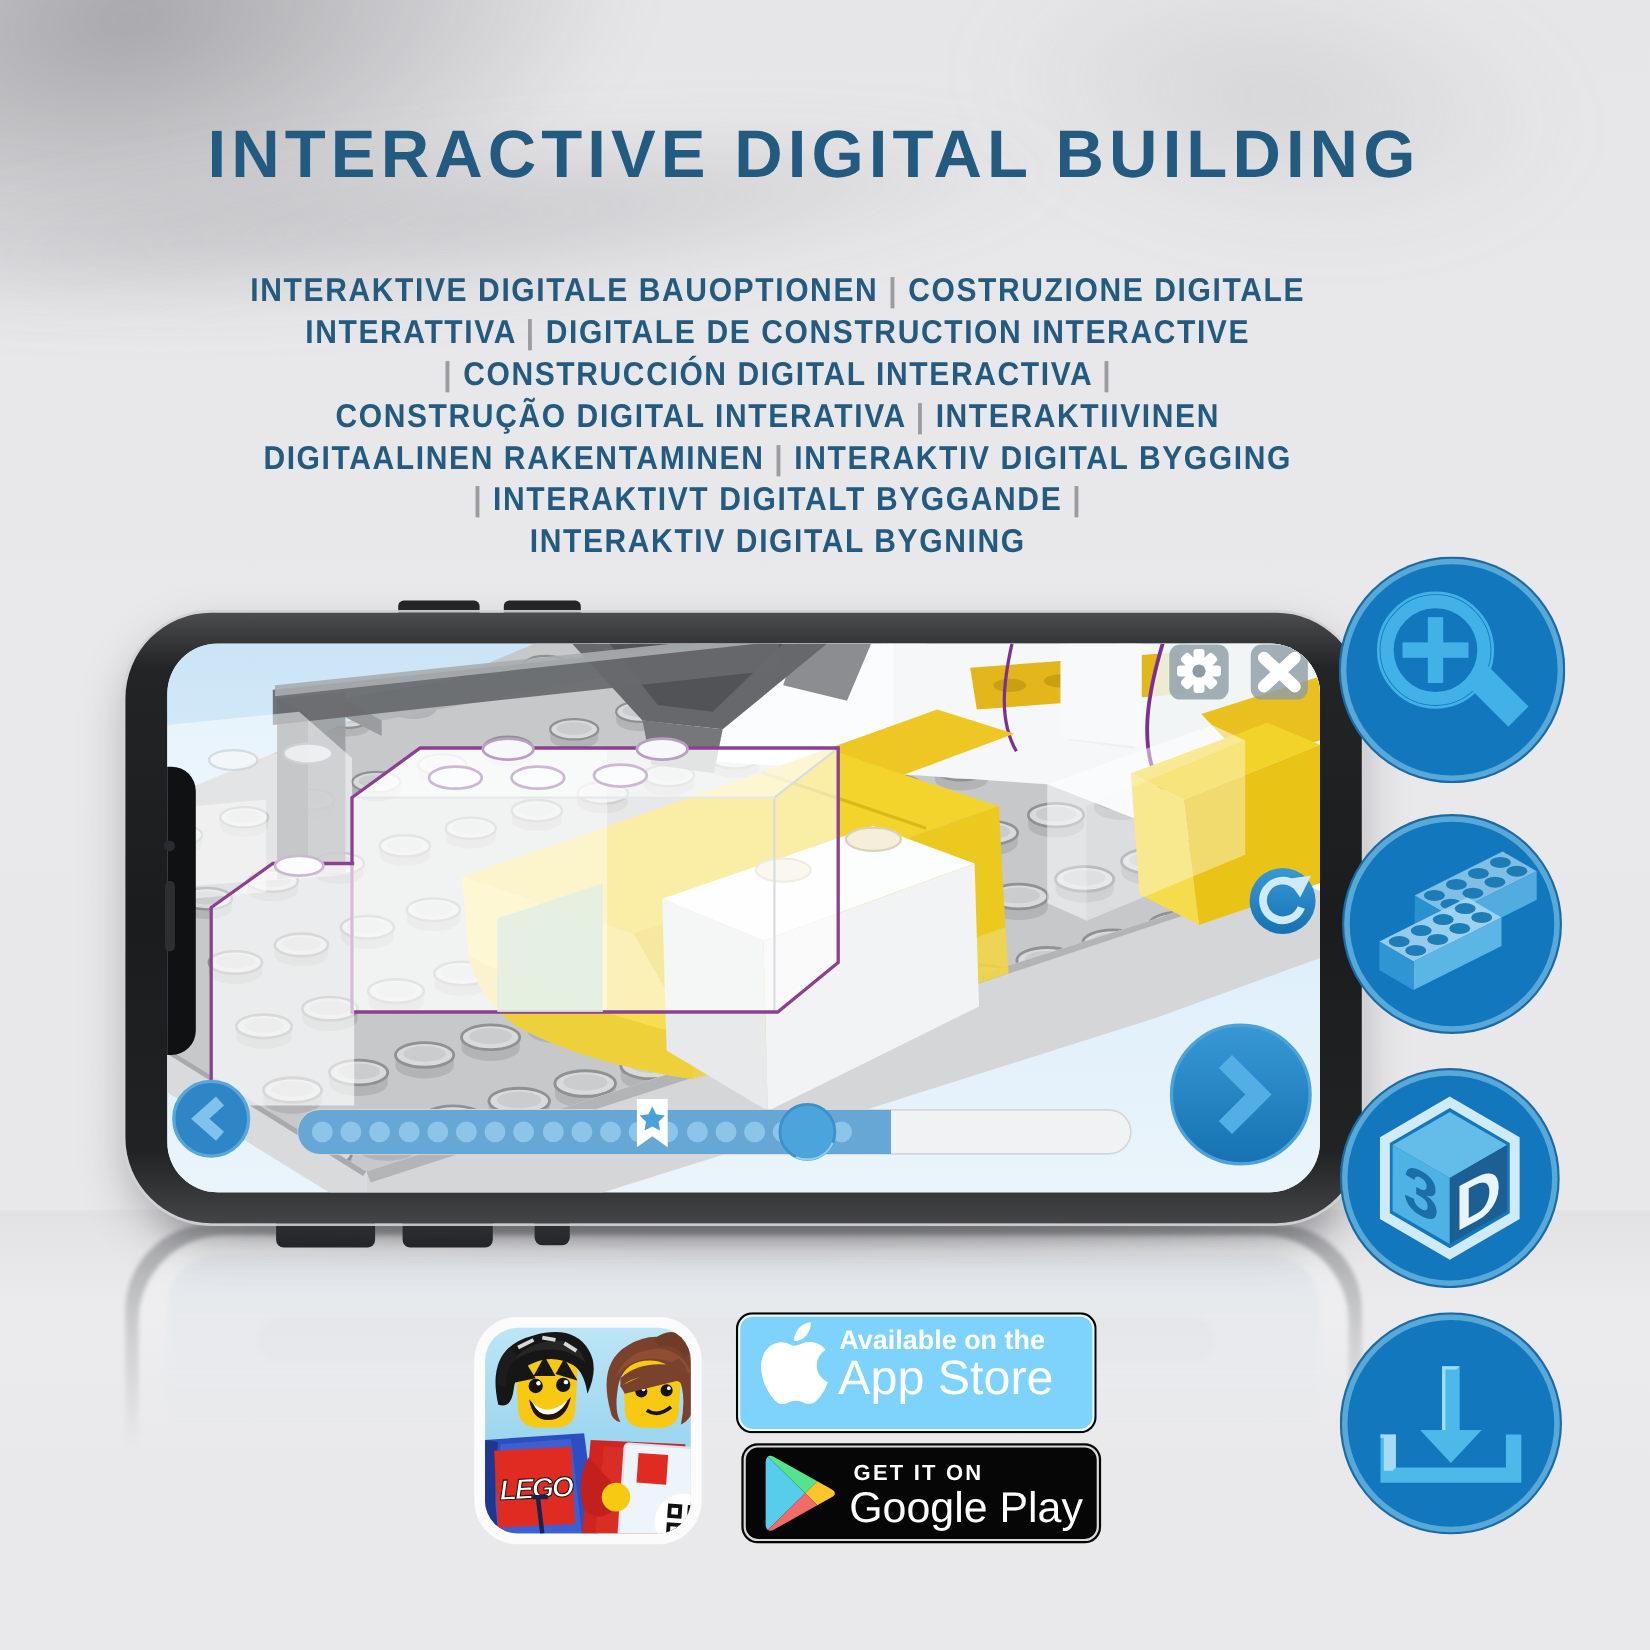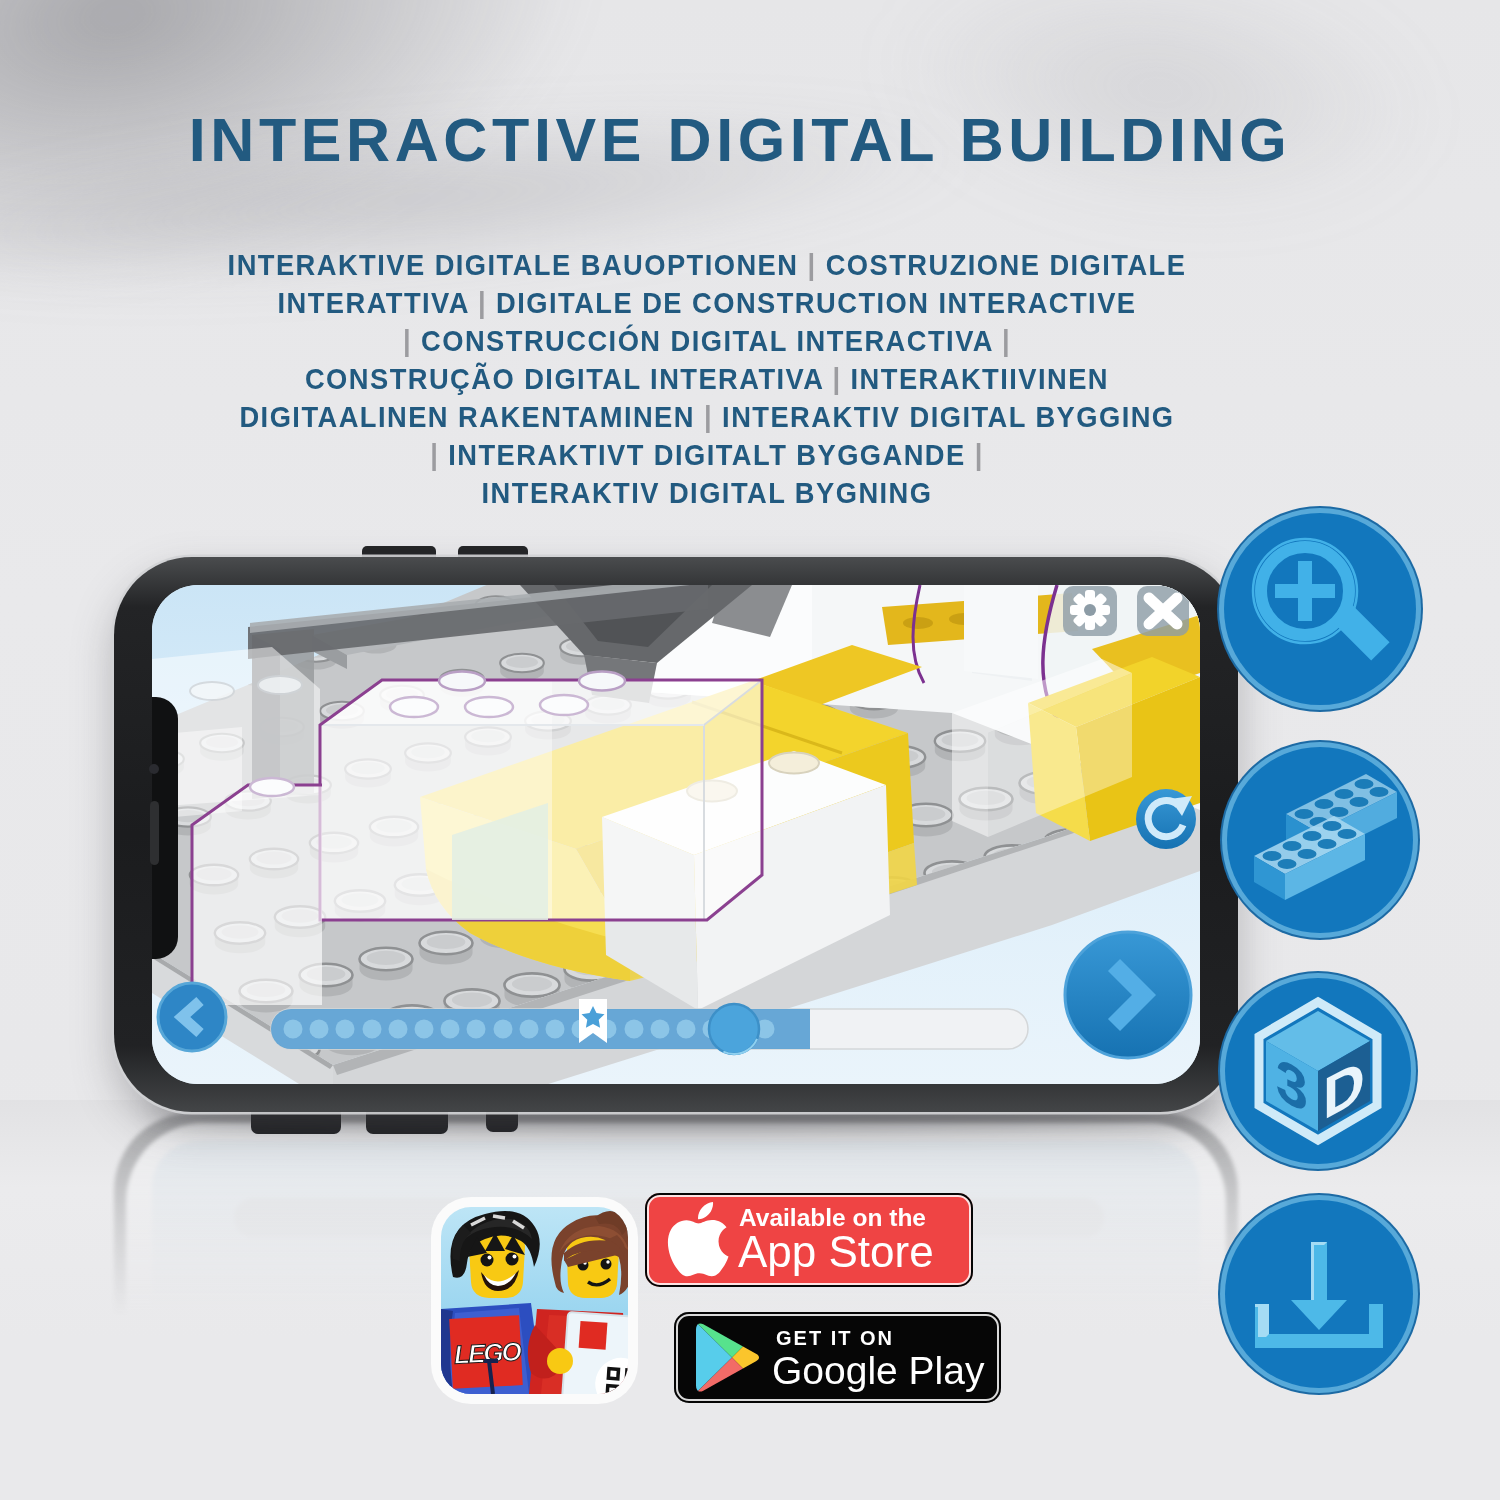--- a/index.html
+++ b/index.html
@@ -940,21 +940,21 @@
 
 <g transform="rotate(-3 55 155)">
 <rect x="20" y="120" width="70" height="70" fill="#e02b22"></rect>
 <text x="23" y="165" font-family="Liberation Sans" font-weight="bold" font-style="italic" font-size="26" fill="#ffffff" stroke="#1a1a1a" stroke-width="1" letter-spacing="-2">LEGO</text>
 </g>
 
 <path d="M58 164 L62 197 M53 164 L67 164" stroke="#16224f" stroke-width="4" fill="none"></path>
 </g>
 </svg></div>
 
-<div class="abs" style="left:645px;top:1193px;width:328px;height:94px;background:#ef4444;border-radius:15px;box-shadow:inset 0 0 0 2px #050505, inset 0 0 0 4px rgba(255,255,255,0.85);">
+<div class="abs" style="left:669px;top:1193px;width:328px;height:110px;background:#7dd3fc;border-radius:15px;box-shadow:inset 0 0 0 2px #050505, inset 0 0 0 4px rgba(255,255,255,0.85);">
   <svg width="328" height="94" viewBox="0 0 328 94" style="position:absolute;left:0;top:0;">
     <path d="M12.152 6.896c-.948 0-2.415-1.078-3.96-1.04-2.04.027-3.91 1.183-4.961 3.014-2.117 3.675-.546 9.103 1.519 12.09 1.013 1.454 2.208 3.09 3.792 3.03 1.52-.065 2.09-.987 3.935-.987 1.831 0 2.35.987 3.96.948 1.637-.026 2.676-1.48 3.676-2.948 1.156-1.688 1.636-3.325 1.662-3.415-.039-.013-3.182-1.221-3.22-4.857-.026-3.04 2.48-4.494 2.597-4.559-1.429-2.09-3.623-2.324-4.39-2.376-2-.156-3.675 1.09-4.61 1.09zM15.53 3.83c.843-1.012 1.4-2.427 1.245-3.83-1.207.052-2.662.805-3.532 1.818-.78.896-1.454 2.338-1.273 3.714 1.338.104 2.715-.688 3.56-1.702" fill="#ffffff" transform="translate(16,9) scale(3.1)"></path>
     <text x="94" y="33" fill="#ffffff" font-size="24.5" font-weight="bold" font-family="Liberation Sans">Available on the</text>
     <text x="93" y="74" fill="#ffffff" font-size="44" font-family="Liberation Sans">App Store</text>
   </svg>
 </div>
 
 <div class="abs" style="left:674px;top:1312px;width:327px;height:91px;background:#060606;border-radius:15px;box-shadow:inset 0 0 0 2px #050505, inset 0 0 0 4px rgba(255,255,255,0.85);text-align:center;">
   <svg width="327" height="91" viewBox="0 0 327 91" style="position:absolute;left:0;top:0;">
     <g transform="translate(22,12)">

